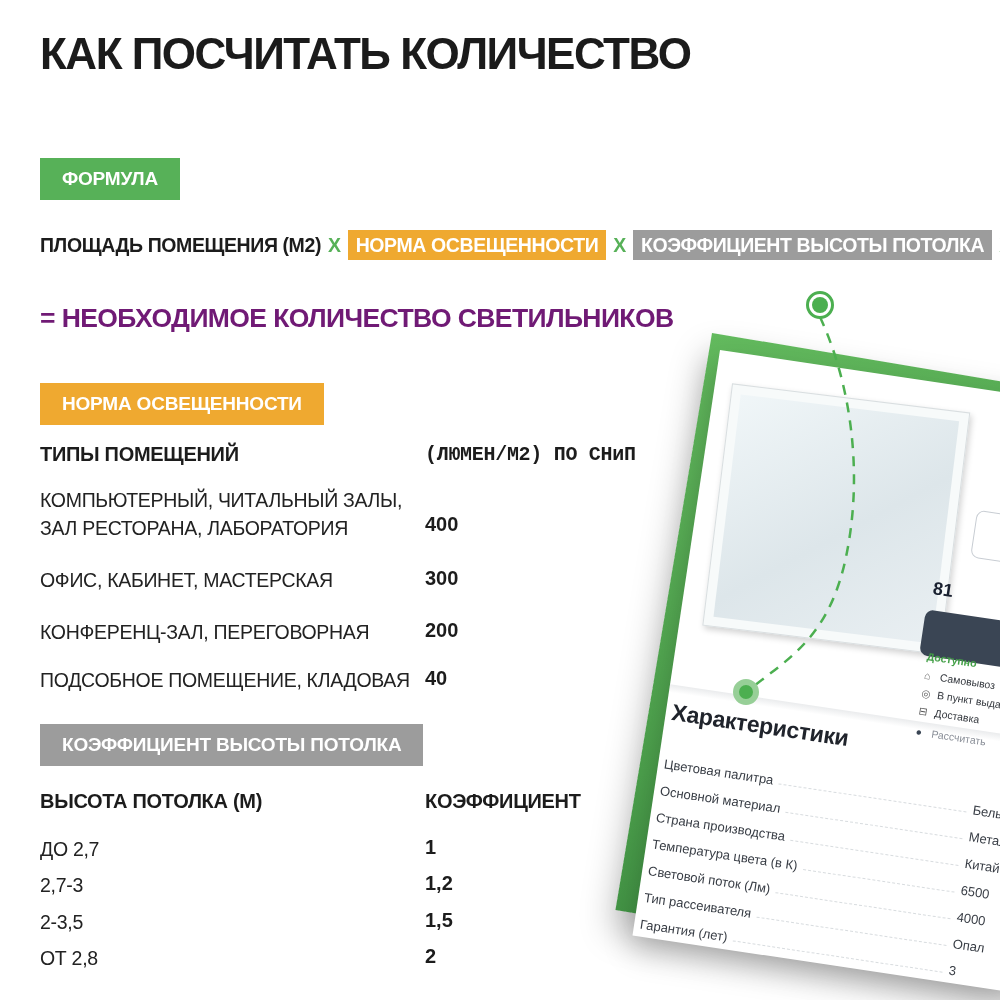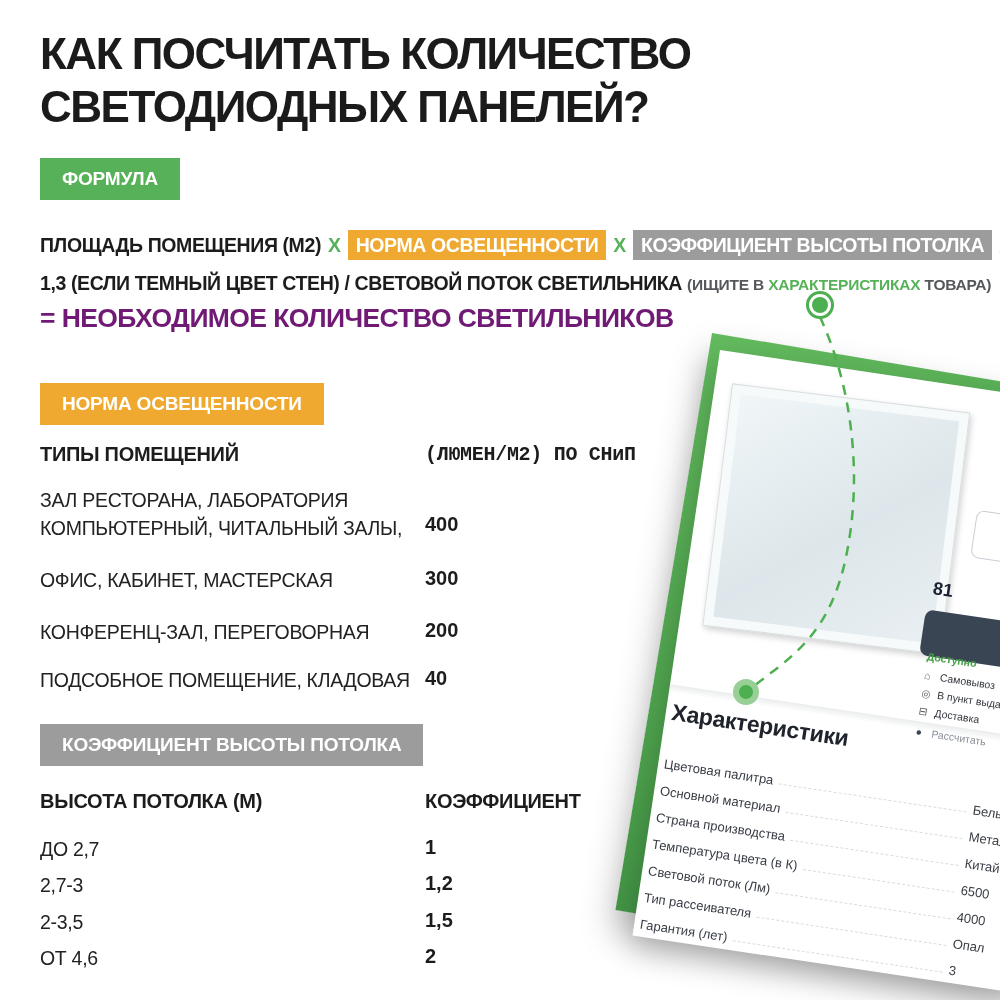--- a/index.html
+++ b/index.html
@@ -176,54 +176,45 @@
 <svg class="abs connector-svg" width="1000" height="1000">
   <path d="M820 317 C848 377 864 465 847 552 C831 636 789 658 754 686" fill="none" stroke="#4CAF50" stroke-width="2.5" stroke-dasharray="10 8"></path>
 </svg>
 <div class="abs dot-top">
   <div class="dot-top-inner"></div>
 </div>
 <div class="abs dot-bottom"></div>
 
 <div class="abs title">
   <div>КАК ПОСЧИТАТЬ КОЛИЧЕСТВО</div>
-  <div>СВЕТОДИОДНЫХ ПАНЕЛЕЙ?</div>
 </div>
 
 <div class="abs badge badge-green b-formula">ФОРМУЛА</div>
 
 <div class="abs formula">
   <div class="f-line">
     <span>ПЛОЩАДЬ ПОМЕЩЕНИЯ (М2)</span>
     <span class="f-x">X</span>
     <span class="f-chip orange">НОРМА ОСВЕЩЕННОСТИ</span>
     <span class="f-x">X</span>
     <span class="f-chip gray">КОЭФФИЦИЕНТ ВЫСОТЫ ПОТОЛКА</span>
     <span class="f-x">X</span>
   </div>
-  <div class="f-line">
-    <span>1,3 (ЕСЛИ ТЕМНЫЙ ЦВЕТ СТЕН) / СВЕТОВОЙ ПОТОК СВЕТИЛЬНИКА</span>
-    <span class="f-note">
-      <span>(ИЩИТЕ В</span>
-      <span class="grn">ХАРАКТЕРИСТИКАХ</span>
-      <span>ТОВАРА)</span>
-    </span>
-  </div>
 </div>
 
 <div class="abs result">= НЕОБХОДИМОЕ КОЛИЧЕСТВО СВЕТИЛЬНИКОВ</div>
 
 <div class="abs badge badge-orange b-norm">НОРМА ОСВЕЩЕННОСТИ</div>
 
 <div class="abs th" style="left:40px; top:443px;">ТИПЫ ПОМЕЩЕНИЙ</div>
 <div class="abs th col2" style="top:443px;font-family:Liberation Mono, monospace;">(ЛЮМЕН/М2) ПО СНиП</div>
 
 <div class="abs tl" style="left:40px; top:486px;">
+  <div>КОМПЬЮТЕРНЫЙ, ЧИТАЛЬНЫЙ ЗАЛЫ,</div>
   <div>ЗАЛ РЕСТОРАНА, ЛАБОРАТОРИЯ</div>
-  <div>КОМПЬЮТЕРНЫЙ, ЧИТАЛЬНЫЙ ЗАЛЫ,</div>
 </div>
 <div class="abs tv col2" style="top:513px;">400</div>
 
 <div class="abs tl" style="left:40px; top:566px;">ОФИС, КАБИНЕТ, МАСТЕРСКАЯ</div>
 <div class="abs tv col2" style="top:567px;">300</div>
 
 <div class="abs tl" style="left:40px; top:618px;">КОНФЕРЕНЦ-ЗАЛ, ПЕРЕГОВОРНАЯ</div>
 <div class="abs tv col2" style="top:619px;">200</div>
 
 <div class="abs tl" style="left:40px; top:666px;">ПОДСОБНОЕ ПОМЕЩЕНИЕ, КЛАДОВАЯ</div>
@@ -236,14 +227,14 @@
 
 <div class="abs tl" style="left:40px; top:835px;">ДО 2,7</div>
 <div class="abs tv col2" style="top:836px;">1</div>
 
 <div class="abs tl" style="left:40px; top:871px;">2,7-3</div>
 <div class="abs tv col2" style="top:872px;">1,2</div>
 
 <div class="abs tl" style="left:40px; top:908px;">2-3,5</div>
 <div class="abs tv col2" style="top:909px;">1,5</div>
 
-<div class="abs tl" style="left:40px; top:944px;">ОТ 4,6</div>
+<div class="abs tl" style="left:40px; top:944px;">ОТ 2,8</div>
 <div class="abs tv col2" style="top:945px;">2</div>
 
 </body></html>

